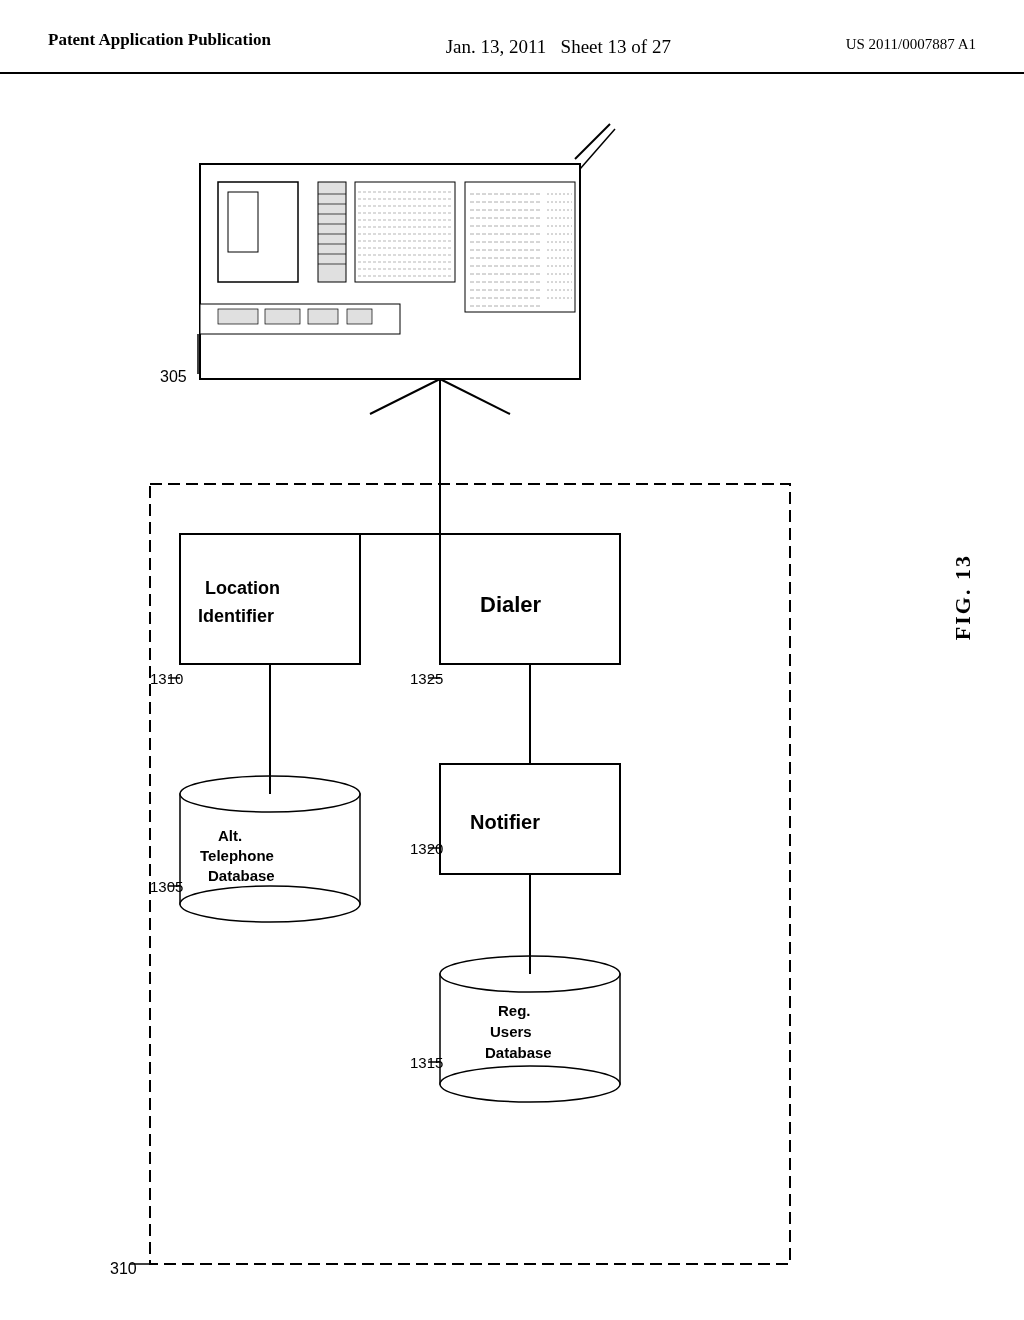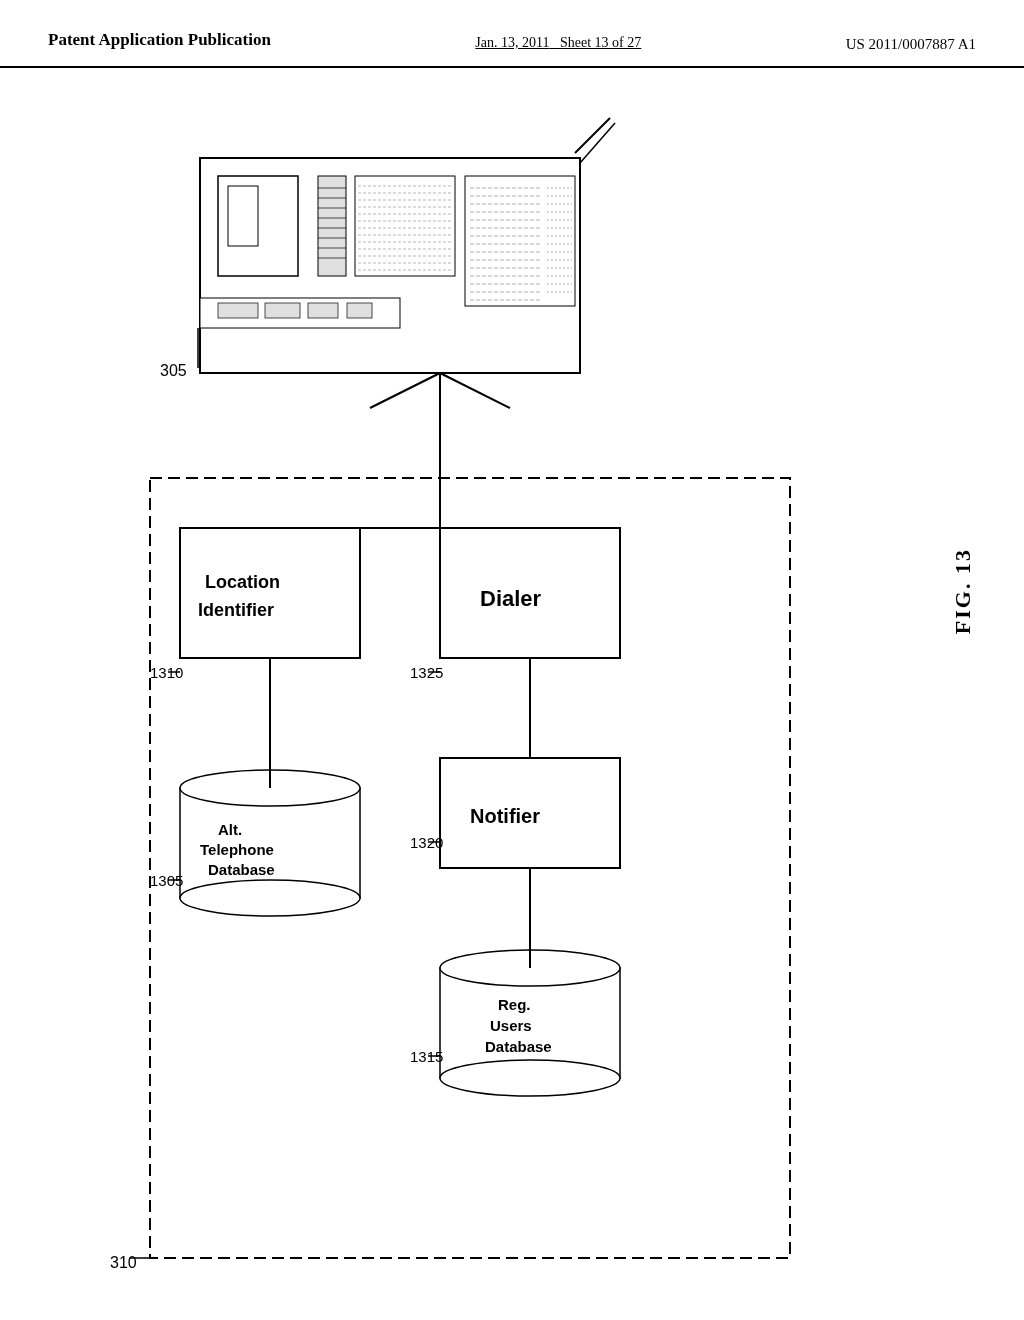--- a/index.html
+++ b/index.html
@@ -20,25 +20,24 @@
       padding: 28px 48px 11px 48px;
       border-bottom: 2px solid #000;
       padding-bottom: 10px;
     }
     .header-left {
       font-size: 17px;
       font-weight: bold;
       line-height: 1.4;
     }
     .header-center {
-      font-size: 14px;
+      font-size: 19px;
       line-height: 1.6;
       text-align: right;
       padding-top: 4px;
-      text-decoration: underline;
     }
     .header-right {
       font-size: 15px;
       line-height: 1.6;
       text-align: center;
       padding-top: 4px;
     }
 
     
     .main-content {

